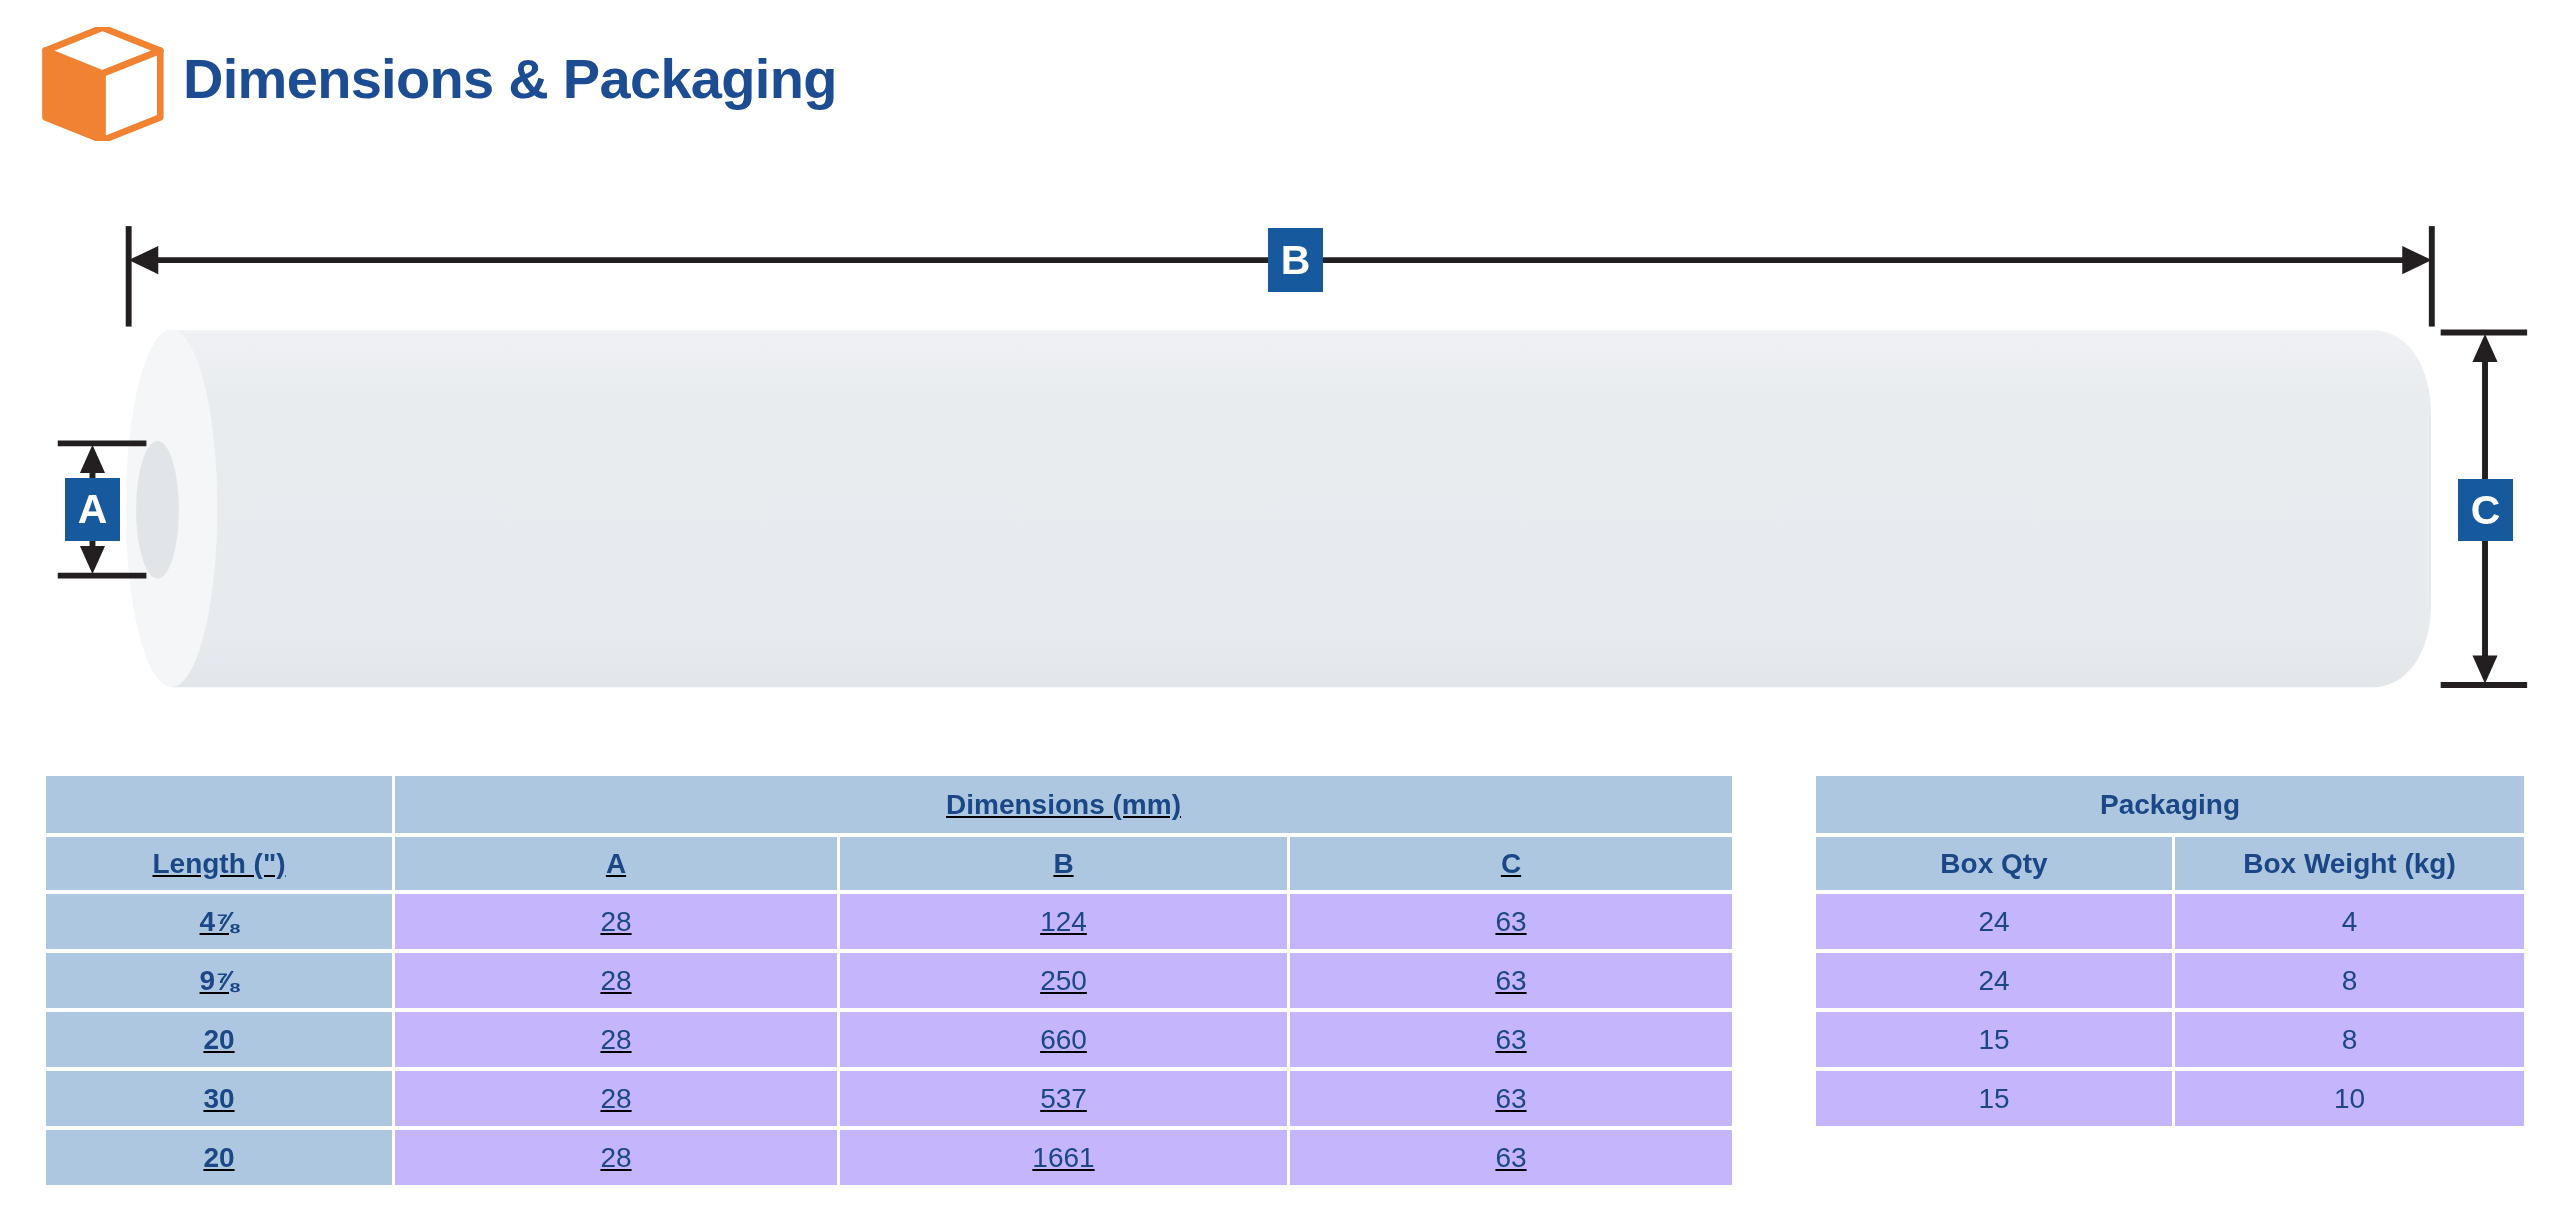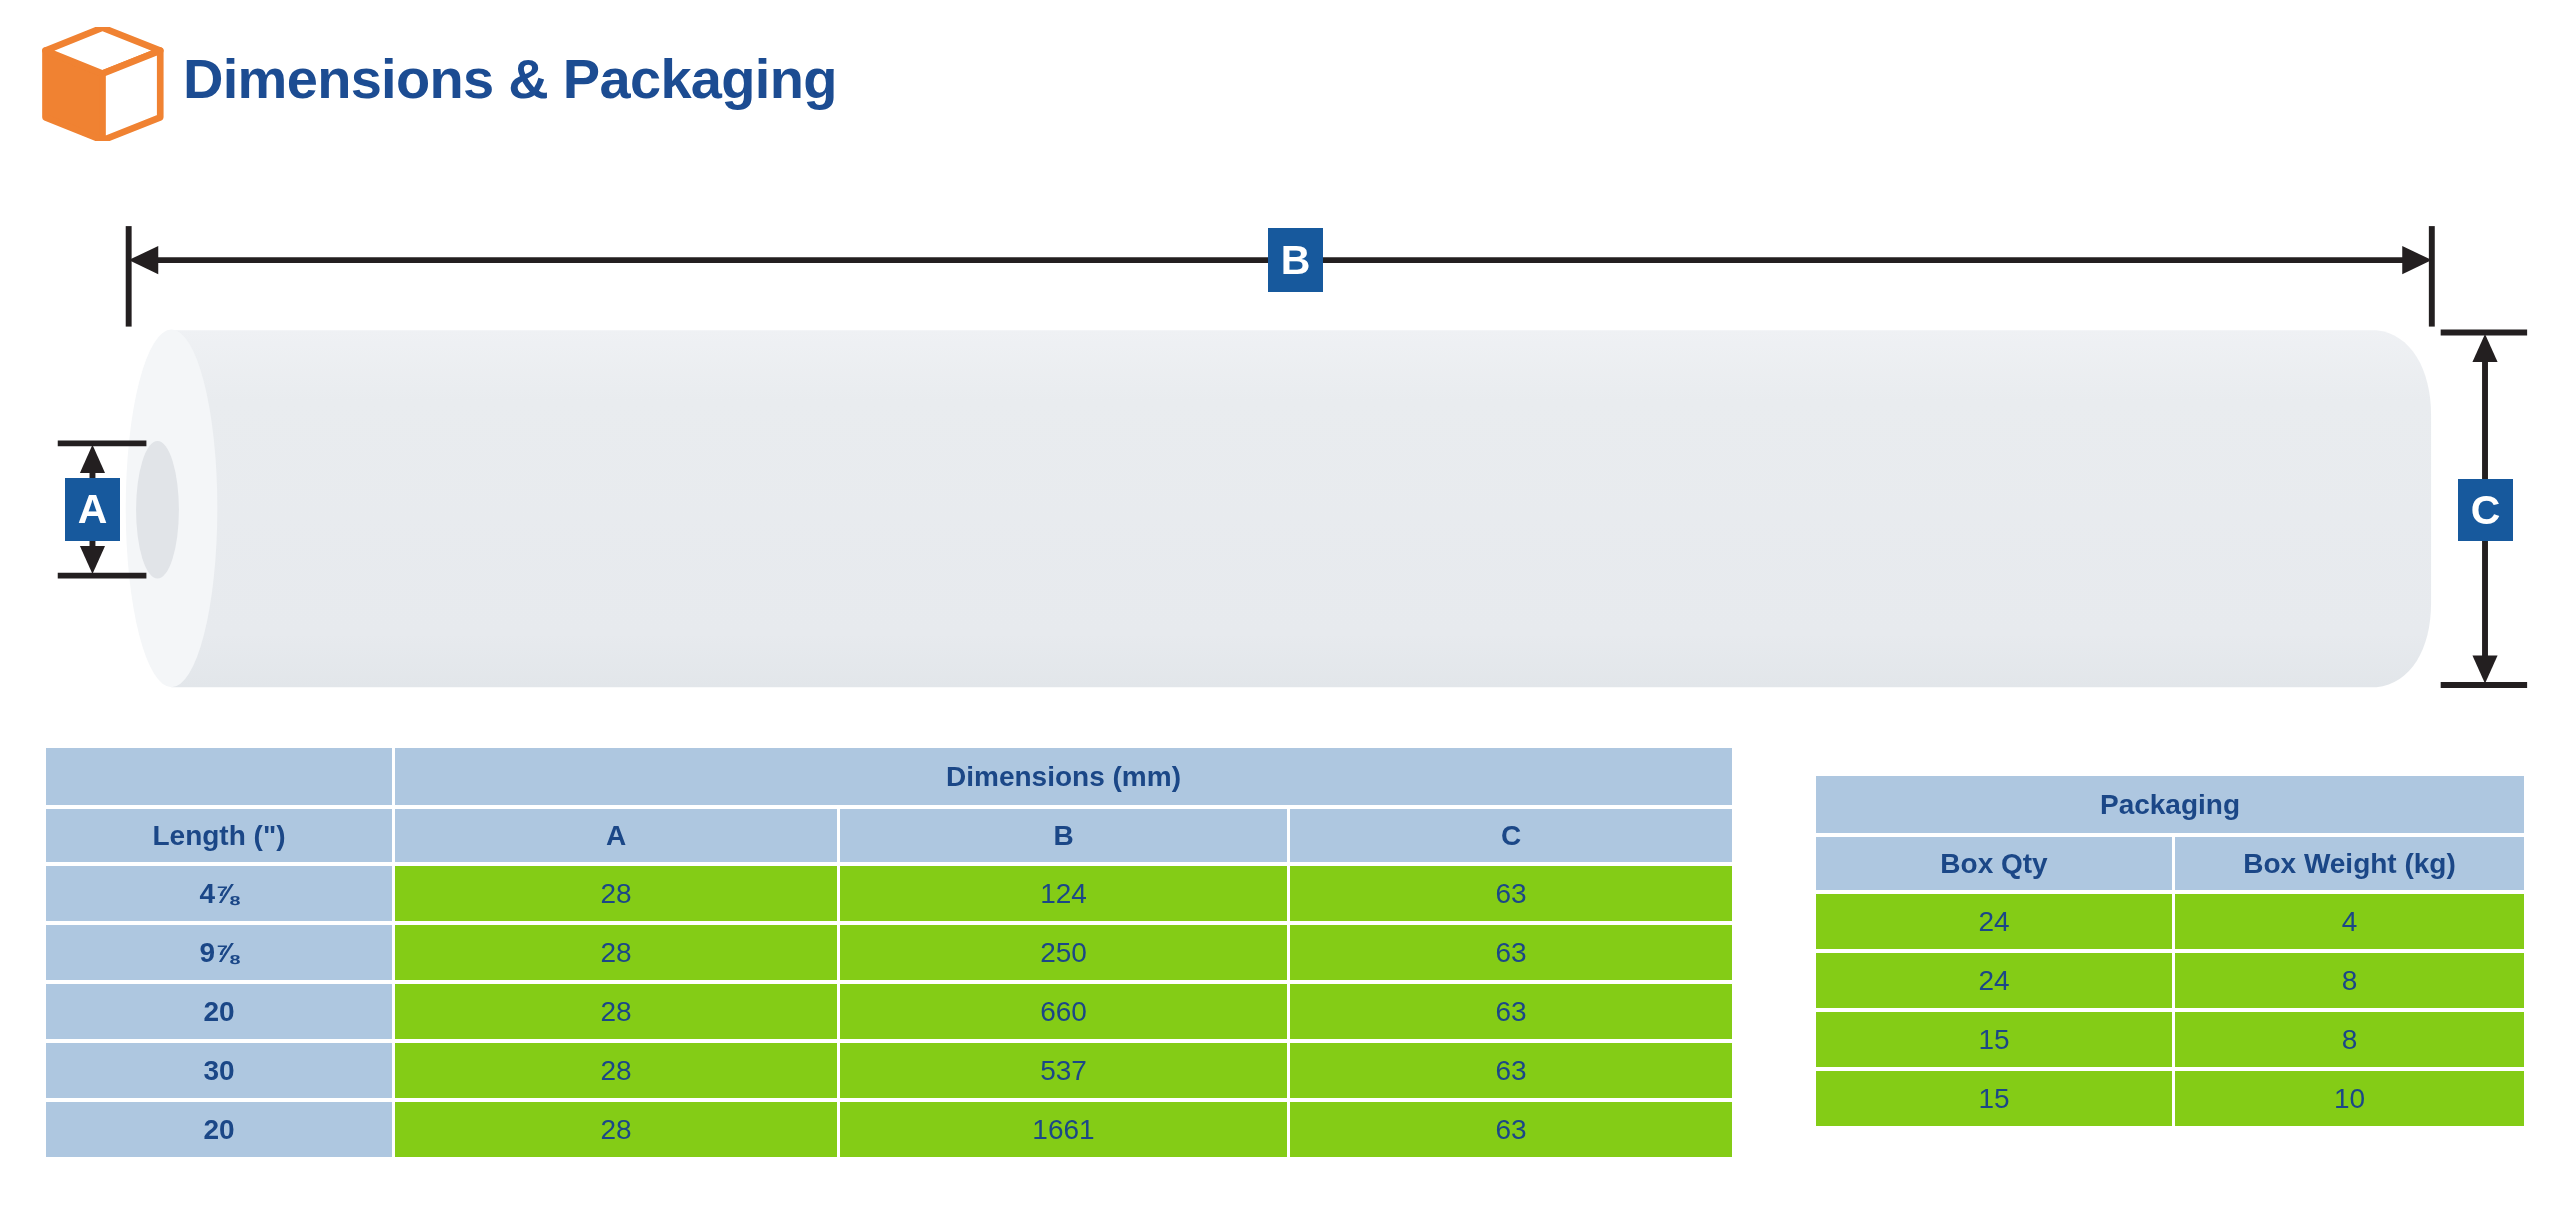--- a/index.html
+++ b/index.html
@@ -28,25 +28,25 @@
   
   table.spec{
     position:absolute;border-collapse:separate;border-spacing:3px 4.4px;
     table-layout:fixed;
   }
   table.spec td{
     text-align:center;vertical-align:middle;font-size:28px;color:#1B4787;
     padding:0;overflow:hidden;
   }
   td.hd{background:#AEC7E0;font-weight:bold;}
-  td.cell{background:#84cc16;font-weight:normal;}
+  td.cell{background:#c4b5fd;font-weight:normal;}
   tr.group-row td{height:57px;}
   tr.col-row td{height:53px;}
   tr.data-row td{height:55px;}
-  #dims-table{left:43px;top:744px;}
+  #dims-table{left:43px;top:772px;text-decoration:underline;}
   #pack-table{left:1813px;top:772px;}
 </style>
 </head>
 <body>
 
 <svg class="header-icon" viewBox="0 0 166 154" xmlns="http://www.w3.org/2000/svg">
 
   <polygon points="6,32 83,63 83,153 6,122" fill="#F08232" stroke="#F08232" stroke-width="9" stroke-linejoin="round"></polygon>
 
   <polygon points="83,1 161,32 83,63 6,32" fill="#ffffff" stroke="#F08232" stroke-width="9" stroke-linejoin="round"></polygon>

